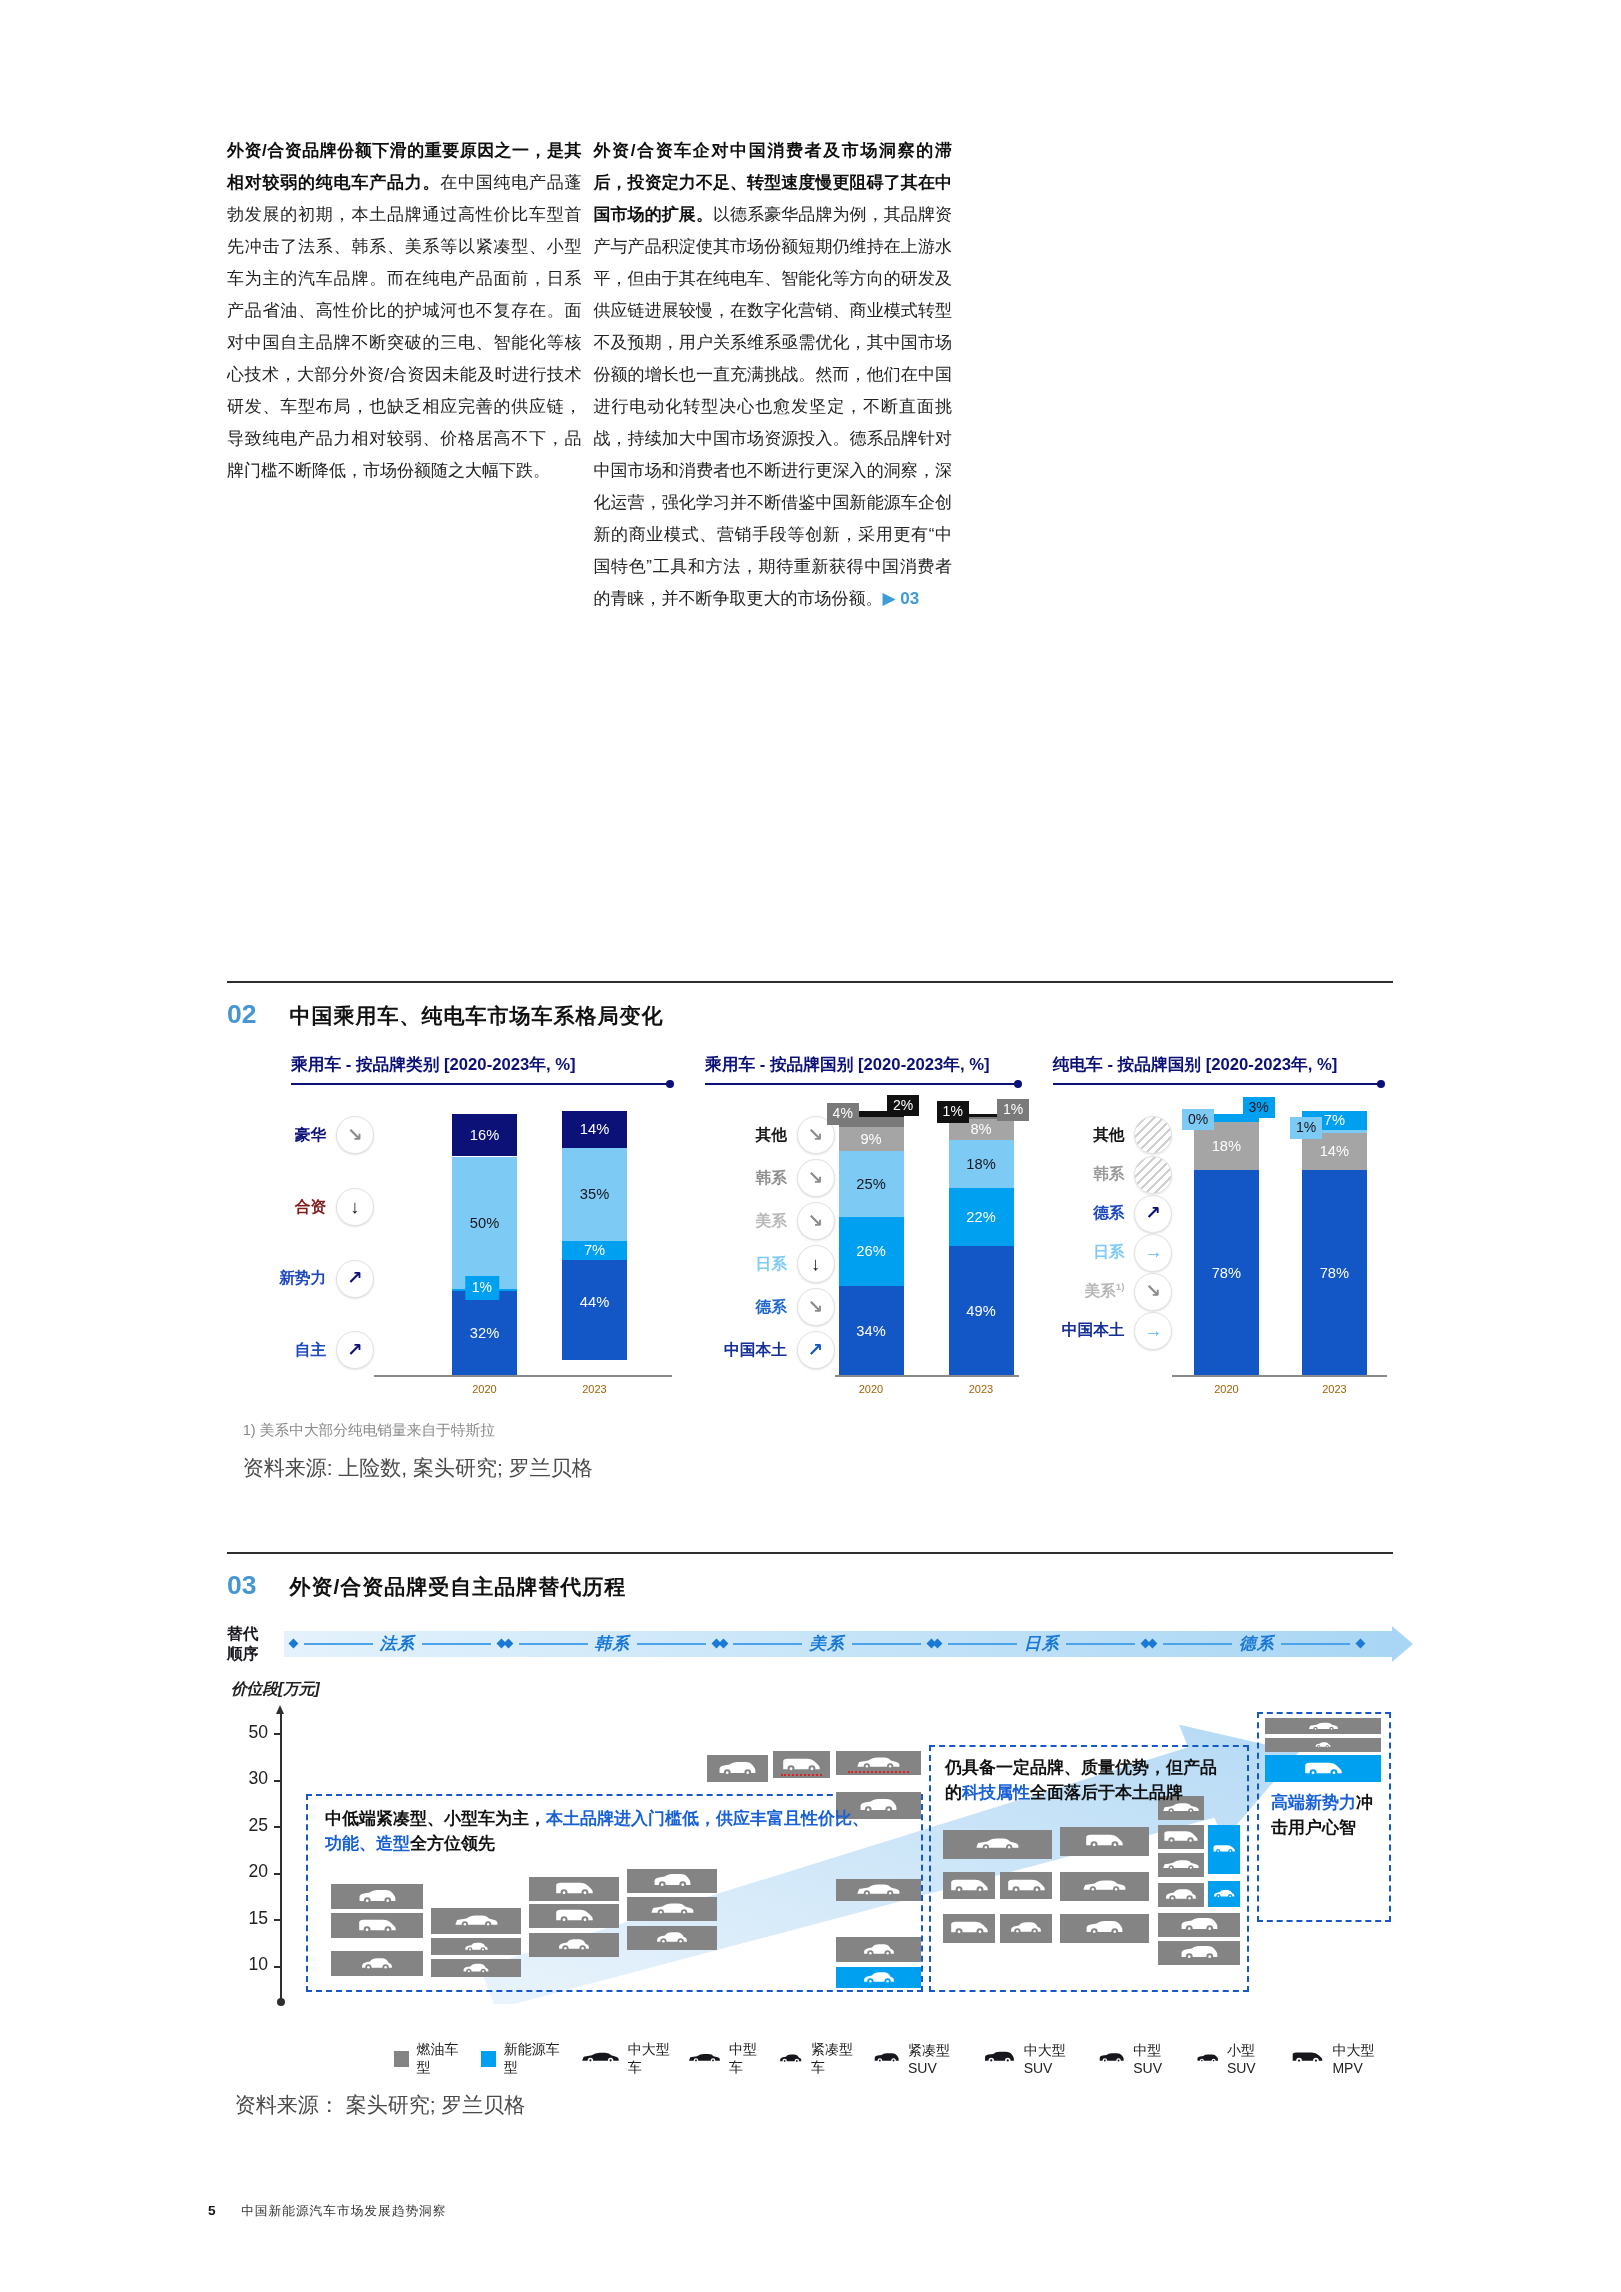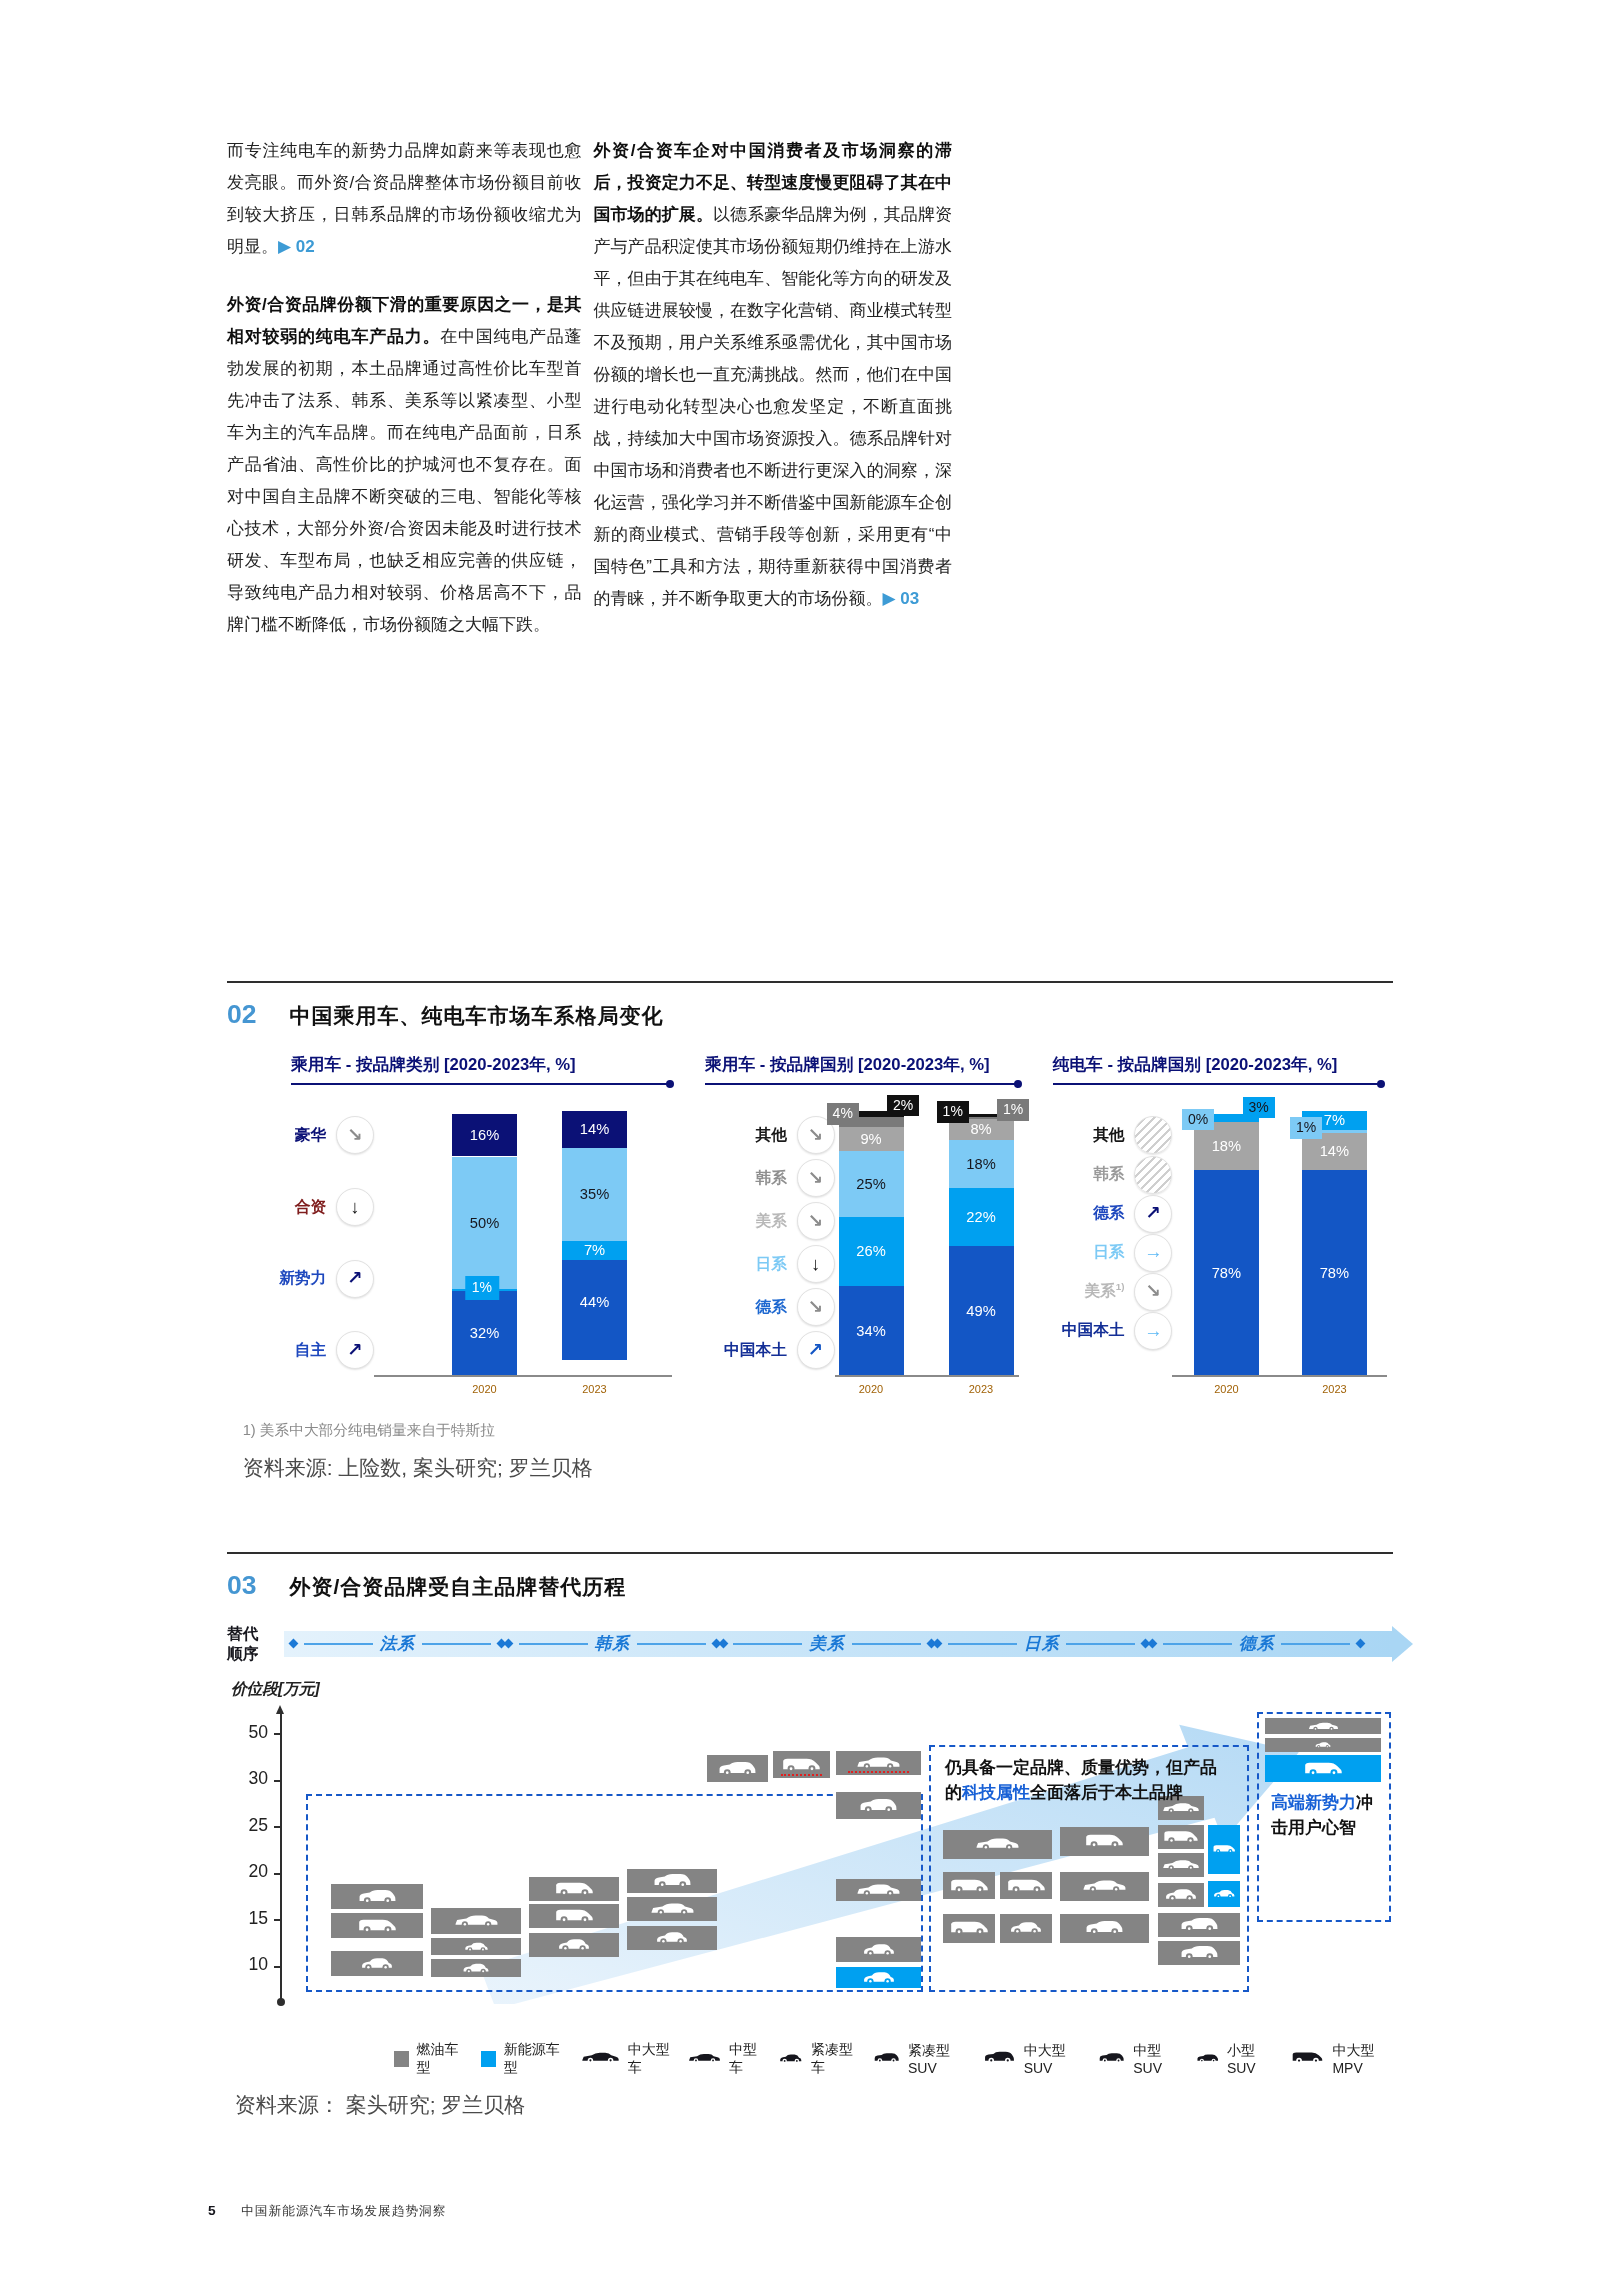--- a/index.html
+++ b/index.html
@@ -92,21 +92,20 @@
   .foottitle{font-size:12.7px;color:#333;letter-spacing:1px;}
   sup{font-size:9.8px;}
 </style>
 </head>
 <body>
 
 <div class="content">
 
   <section class="intro">
     <div class="col">
-      <p><span>而专注纯电车的新势力品牌如蔚来等表现也愈发亮眼。而外资/合资品牌整体市场份额目前收到较大挤压，日韩系品牌的市场份额收缩尤为明显。</span><span class="flink">▶ 02</span></p>
       <p><span class="b">外资/合资品牌份额下滑的重要原因之一，是其相对较弱的纯电车产品力。</span><span>在中国纯电产品蓬勃发展的初期，本土品牌通过高性价比车型首先冲击了法系、韩系、美系等以紧凑型、小型车为主的汽车品牌。而在纯电产品面前，日系产品省油、高性价比的护城河也不复存在。面对中国自主品牌不断突破的三电、智能化等核心技术，大部分外资/合资因未能及时进行技术研发、车型布局，也缺乏相应完善的供应链，导致纯电产品力相对较弱、价格居高不下，品牌门槛不断降低，市场份额随之大幅下跌。</span></p>
     </div>
     <div class="col">
       <p><span class="b">外资/合资车企对中国消费者及市场洞察的滞后，投资定力不足、转型速度慢更阻碍了其在中国市场的扩展。</span><span>以德系豪华品牌为例，其品牌资产与产品积淀使其市场份额短期仍维持在上游水平，但由于其在纯电车、智能化等方向的研发及供应链进展较慢，在数字化营销、商业模式转型不及预期，用户关系维系亟需优化，其中国市场份额的增长也一直充满挑战。然而，他们在中国进行电动化转型决心也愈发坚定，不断直面挑战，持续加大中国市场资源投入。德系品牌针对中国市场和消费者也不断进行更深入的洞察，深化运营，强化学习并不断借鉴中国新能源车企创新的商业模式、营销手段等创新，采用更有“中国特色”工具和方法，期待重新获得中国消费者的青睐，并不断争取更大的市场份额。</span><span class="flink">▶ 03</span></p>
     </div>
   </section>
 
   <section class="figure" id="fig02">
     <div class="fig-rule"></div>
     <div class="fig-head">
@@ -421,20 +420,21 @@
         <svg class="bigarrow" viewBox="0 0 1130 296" preserveAspectRatio="none">
           <defs>
             <linearGradient id="ag" x1="0" y1="1" x2="1" y2="0">
               <stop offset="0" stop-color="#eaf4fc"></stop>
                 <stop offset="1" stop-color="#b5daf5"></stop>
             </linearGradient>
           </defs>
           <polygon points="216,301 200,259 922,34 913,11 1035,39 958,129 949,106" fill="url(#ag)"></polygon>
         </svg>
       <div class="dashbox" style="left: 21.6px; top: 80px; width: 617px; height: 198px;"></div>
+          <div class="boxtext" style="left: 41px; top: 92px; width: 549px;"><span>中低端紧凑型、小型车为主，</span><span class="blue">本土品牌进入门槛低，供应丰富且性价比、功能、造型</span><span>全方位领先</span></div>
           <div class="dashbox" style="left: 645px; top: 31px; width: 320px; height: 247px;"></div>
           <div class="boxtext" style="left: 661px; top: 41px; width: 286px;"><span>仍具备一定品牌、质量优势，但产品的</span><span class="blue">科技属性</span><span>全面落后于本土品牌</span></div>
           <div class="dashbox" style="left: 973px; top: -2px; width: 134px; height: 210px;"></div>
           <div class="boxtext" style="left: 987px; top: 76px; width: 106px;"><span class="blue">高端新势力</span><span>冲击用户心智</span></div>
           <div class="blk" style="left: 47px; top: 170px; width: 92px; height: 25.5px; background: rgb(132, 132, 132);">
             <svg width="41" height="15.7" viewBox="0 0 48 18">
               <path d="M3 14 L3 9 Q3 6 8 5 L15 4 Q18 1 24 1 L33 1 Q39 1 42 5 L44 8 Q45 9 45 13 L45 14 Z" fill="#ffffff"></path>
               <circle cx="12" cy="13.5" r="4" fill="#848484"></circle>
               <circle cx="36" cy="13.5" r="4" fill="#848484"></circle>
               <circle cx="12" cy="13.5" r="1.6" fill="#ffffff"></circle>

